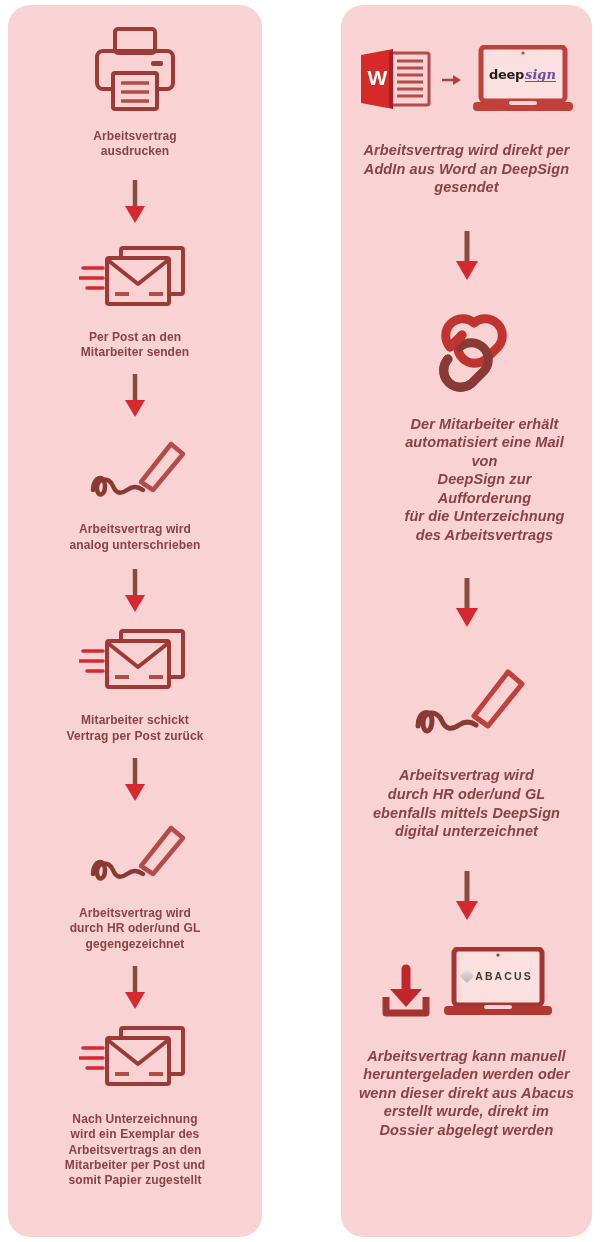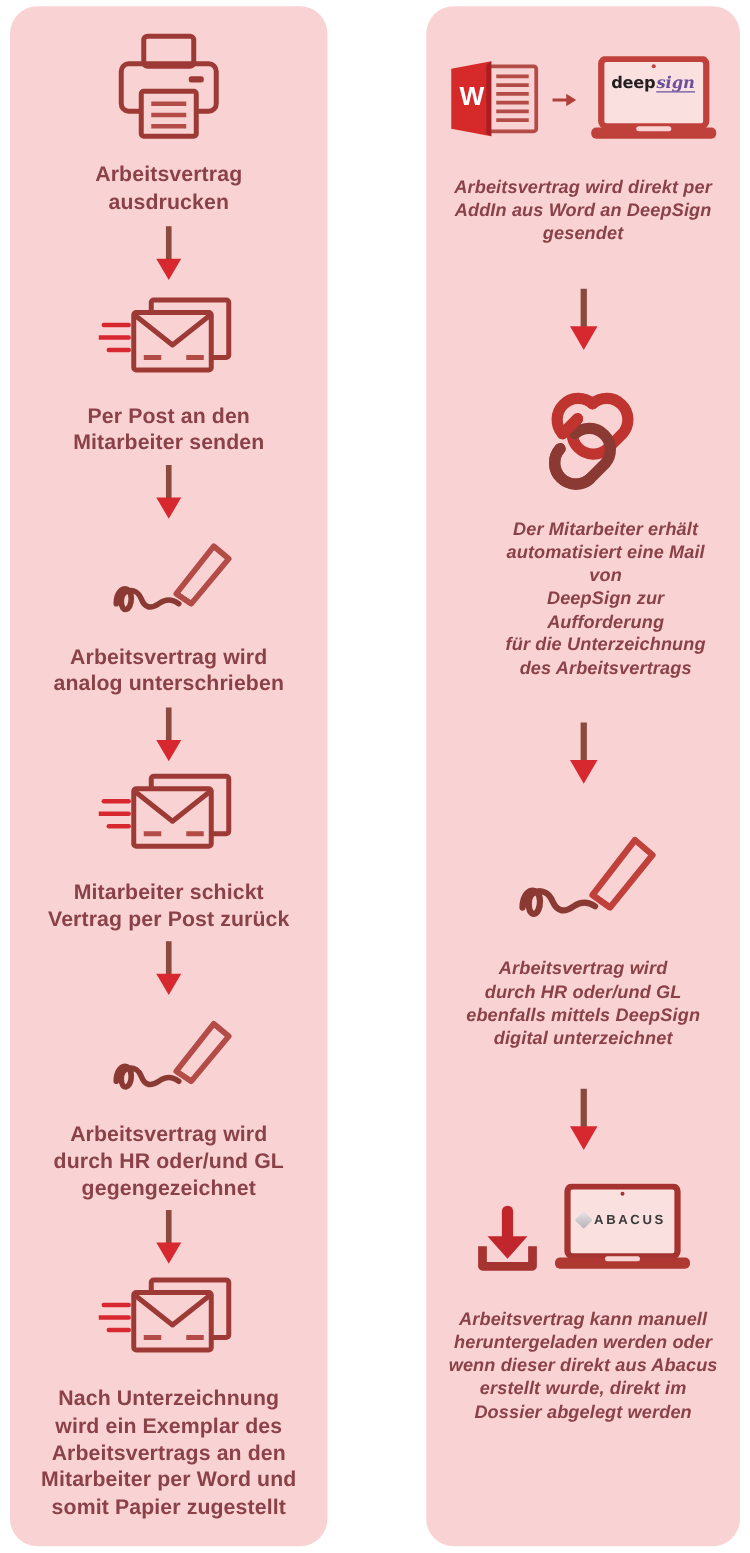--- a/index.html
+++ b/index.html
@@ -29,21 +29,21 @@
   .icon-wrap{
     display:flex;align-items:center;justify-content:center;
   }
   .caption{
     color:#8a4148;
     font-weight:700;
     text-align:center;
     line-height:1.28;
     letter-spacing:0.1px;
   }
-  .left .caption{font-size:17px;}
+  .left .caption{font-size:12px;}
   .right .caption{font-size:14.5px;font-style:italic;}
 
   .arrow-wrap{display:flex;align-items:center;justify-content:center;}
   .sp8{height:8px;}
   .sp10{height:10px;}
   .sp12{height:12px;}
   .sp14{height:14px;}
   .sp16{height:16px;}
   .sp18{height:18px;}
   .sp20{height:20px;}
@@ -223,21 +223,21 @@
           <line x1="70" y1="52" x2="84" y2="52" stroke="#b34b46" stroke-width="4"></line>
           <line x1="4" y1="26" x2="24" y2="26" stroke="#d8282f" stroke-width="3.5" stroke-linecap="round"></line>
           <line x1="0" y1="36" x2="24" y2="36" stroke="#d8282f" stroke-width="3.5" stroke-linecap="round"></line>
           <line x1="8" y1="46" x2="24" y2="46" stroke="#d8282f" stroke-width="3.5" stroke-linecap="round"></line>
         </svg>
       </div>
       <div class="sp14"></div>
       <div class="caption" style="white-space:pre-line;">Nach Unterzeichnung
 wird ein Exemplar des
 Arbeitsvertrags an den
-Mitarbeiter per Word und
+Mitarbeiter per Post und
 somit Papier zugestellt</div>
     </div>
 
   </div>
 
   <div class="column right">
 
     <div class="sp22"></div>
 
     <div class="step">
@@ -263,21 +263,21 @@
           <path d="M12 4 L20 9 L12 14 Z" fill="#b0403c"></path>
         </svg>
 
         <div style="position:relative;width:104px;height:70px;">
           <svg width="104" height="70" viewBox="0 0 104 70" style="position:absolute;left:0;top:0;">
             <rect x="10" y="2" width="84" height="54" rx="4" fill="#fbe0e0" stroke="#c0413c" stroke-width="5"></rect>
             <circle cx="52" cy="8" r="1.6" fill="#c0413c"></circle>
             <rect x="2" y="57" width="100" height="9" rx="4" fill="#c0413c"></rect>
             <rect x="38" y="56" width="28" height="4" rx="2" fill="#f9d3d3"></rect>
           </svg>
-          <div class="ds-text" style="position:absolute;left:0;top:14px;width:104px;">
+          <div class="ds-text" style="position:absolute;left:0;top:22px;width:104px;">
             <span class="ds-deep">deep</span>
               <span class="ds-sign">sign</span>
           </div>
         </div>
       </div>
       <div class="sp26"></div>
       <div class="caption" style="white-space:pre-line;">Arbeitsvertrag wird direkt per
 AddIn aus Word an DeepSign
 gesendet</div>
     </div>

